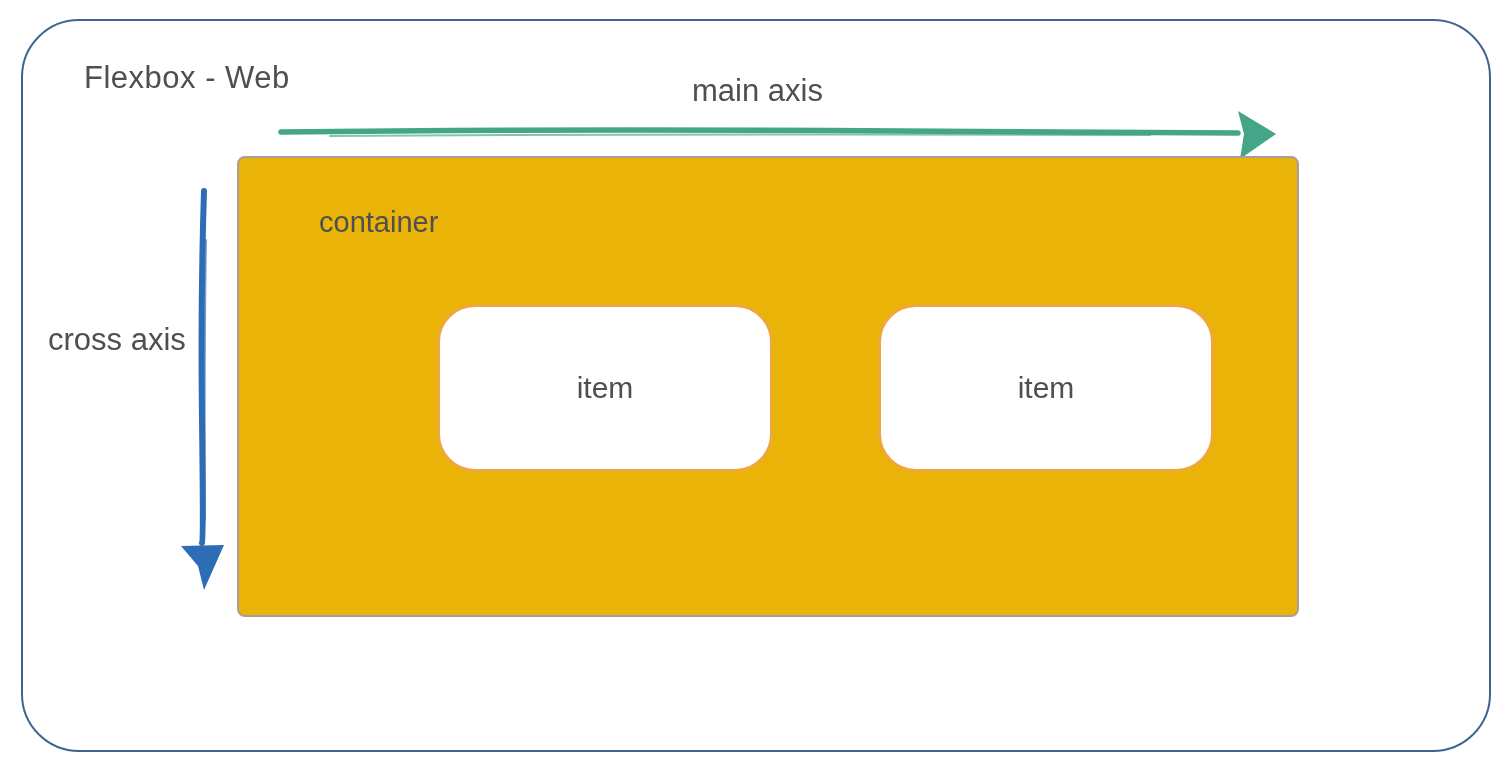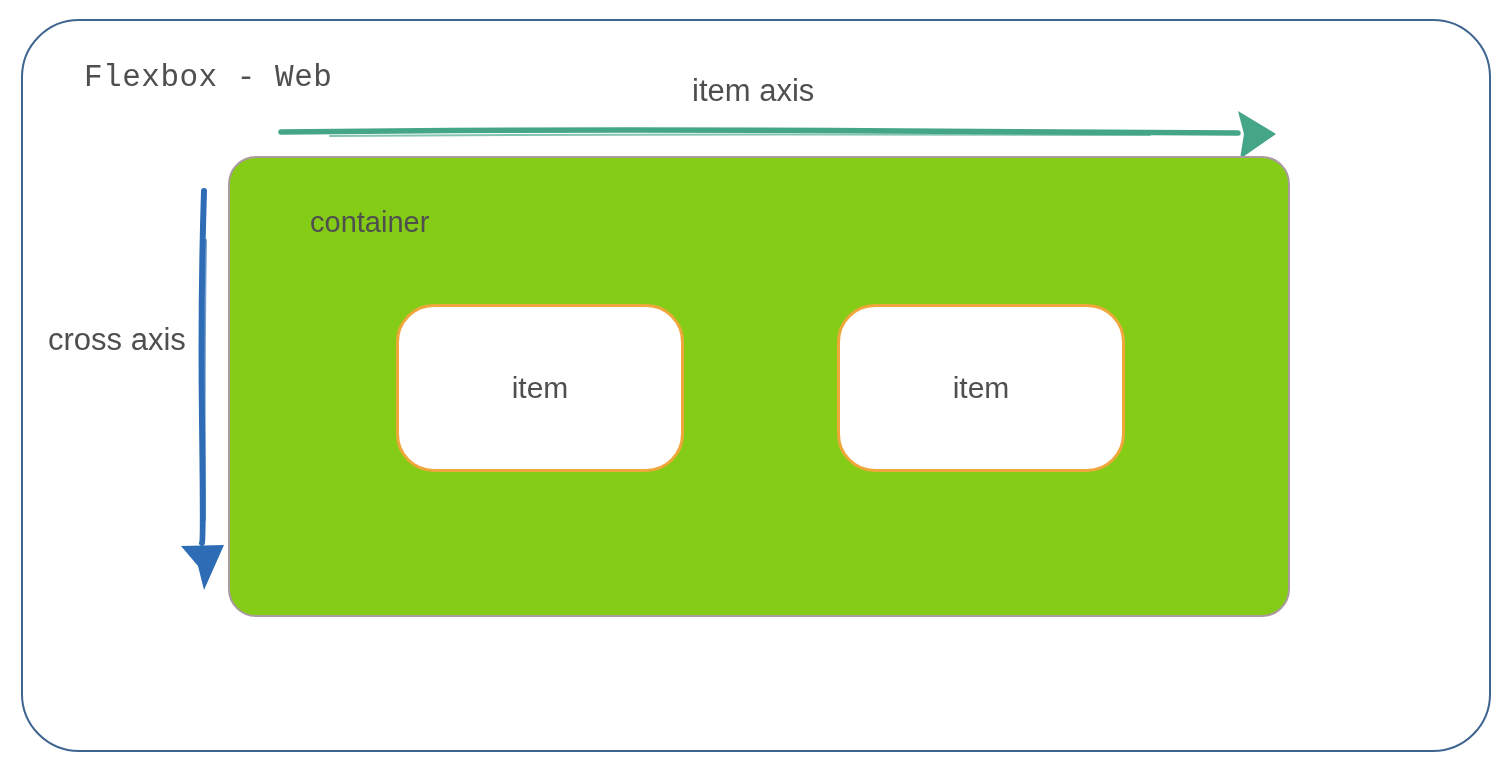--- a/index.html
+++ b/index.html
@@ -36,21 +36,20 @@
     background: #ffffff;
   }
   .title {
     position: absolute;
     left: 84px;
     top: 60px;
     font-size: 31px;
     letter-spacing: 0.5px;
     color: var(--text);
     white-space: nowrap;
-    font-family: Liberation Mono, monospace;
   }
   .main-axis-label {
     position: absolute;
     left: 692px;
     top: 73px;
     font-size: 31px;
     color: var(--text);
     white-space: nowrap;
   }
   .cross-axis-label {
@@ -75,47 +74,48 @@
   }
   .main-arrow-head { fill: var(--main-axis-arrow); }
   .cross-arrow-line {
     stroke: var(--cross-axis-arrow);
     stroke-linecap: round;
     fill: none;
   }
   .cross-arrow-head { fill: var(--cross-axis-arrow); }
   .container-box {
     position: absolute;
-    left: 228px;
+    left: 237px;
     top: 156px;
     width: 1062px;
     height: 461px;
     border: 2.5px solid var(--container-border);
-    border-radius: 28px;
-    background: #84cc16;
+    border-radius: 8px;
+    background: #eab308;
   }
   .container-label {
     position: absolute;
     left: 80px;
     top: 48px;
     font-size: 29px;
     color: var(--text);
     white-space: nowrap;
   }
   .item-box {
     position: absolute;
     top: 146px;
-    width: 288px;
+    width: 336px;
     height: 168px;
     border: 3px solid var(--item-border);
     border-radius: 38px;
     background: #ffffff;
     display: flex;
     align-items: center;
     justify-content: center;
+    margin-left: 32px;
   }
   .item-box.first  { left: 166px; }
   .item-box.second { left: 607px; }
   .item-label {
     font-size: 30px;
     color: var(--text);
   }
   .watermark {
     position: absolute;
     right: 20px;
@@ -128,21 +128,21 @@
 </style>
 </head>
 <body>
 
 <div class="canvas">
 
   <div class="frame"></div>
 
   <div class="title">Flexbox - Web</div>
 
-  <div class="main-axis-label">item axis</div>
+  <div class="main-axis-label">main axis</div>
 
   <div class="cross-axis-label">cross axis</div>
 
   <svg class="arrows-overlay" viewBox="0 0 1512 771" xmlns="http://www.w3.org/2000/svg" aria-hidden="true">
 
     <g>
       <path class="main-arrow-line" d="M281 132 Q 560 128.5 900 131 T 1238 133" stroke-width="5.5"></path>
       <path class="main-arrow-line" d="M330 136 Q 700 133.5 1150 135" stroke-width="2" opacity="0.65"></path>
       <polygon class="main-arrow-head" points="1238,111 1276,134 1240,159 1244,134"></polygon>
     </g>

